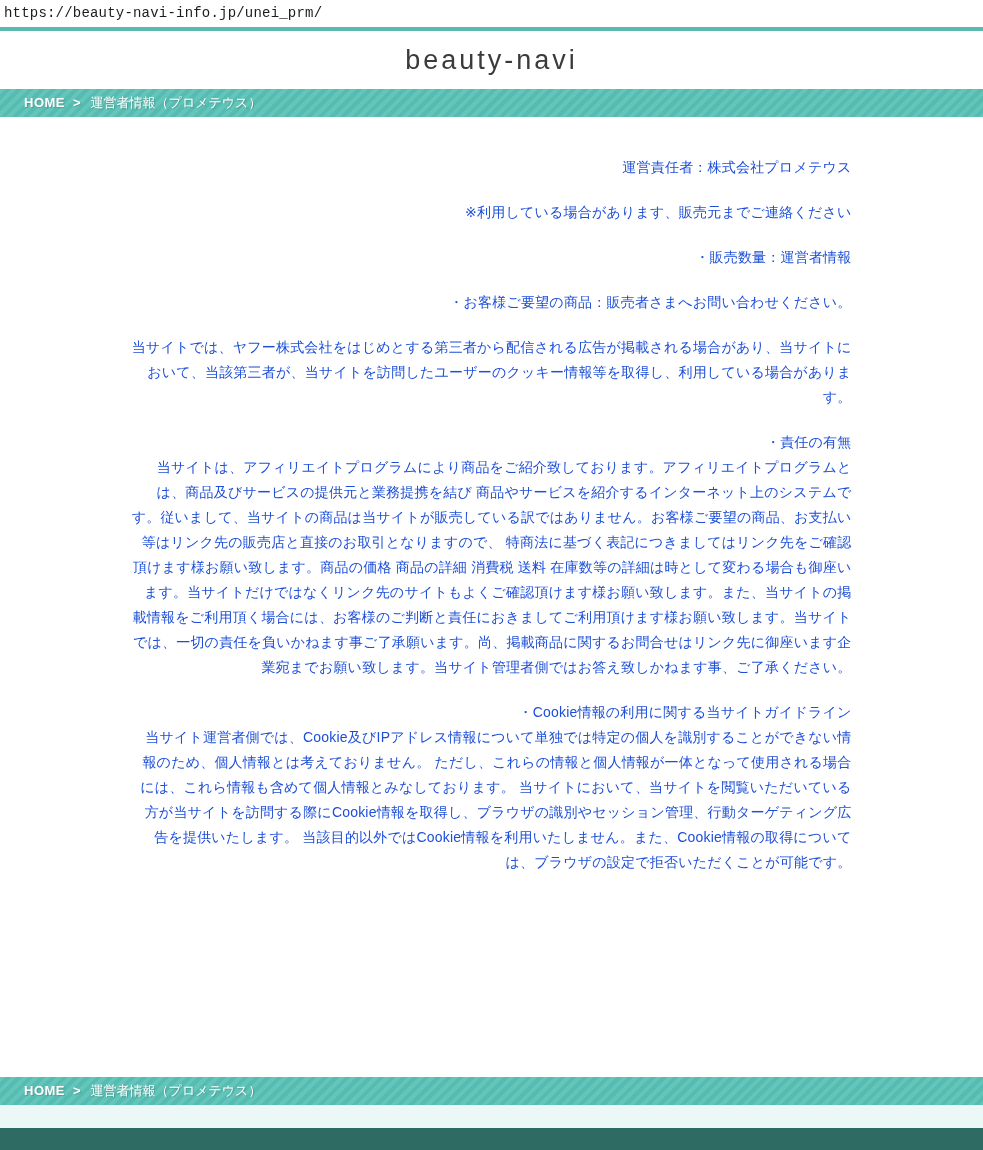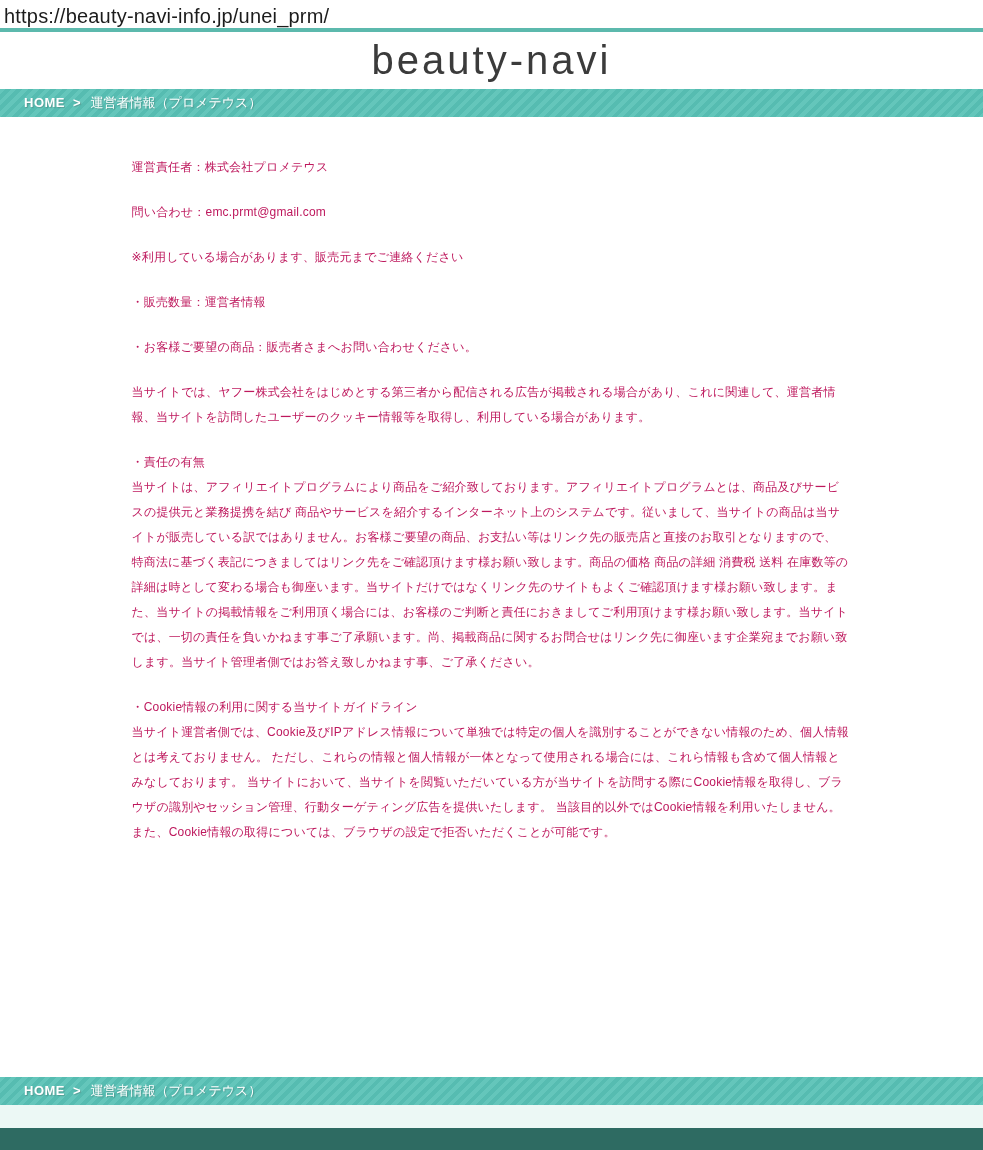--- a/index.html
+++ b/index.html
@@ -8,38 +8,39 @@
     background: #ffffff;
     font-family: "Liberation Sans", "DejaVu Sans", sans-serif;
     color: #444444;
     display: flex;
     flex-direction: column;
     overflow: hidden;
   }
   .url-bar {
     height: 28px;
     padding: 5px 16px 0 4px;
-    font-size: 20px;
+    font-size: 14px;
     color: #1c1c1c;
     letter-spacing: 0.2px;
+    font-family: Liberation Mono, monospace;
   }
   .top-divider {
     height: 4px;
     background: #5cb9ad;
     flex: 0 0 auto;
   }
   .site-header {
     height: 60px;
     display: flex;
     align-items: center;
     justify-content: center;
     background: #ffffff;
   }
   .site-title {
-    font-size: 40px;
+    font-size: 27px;
     font-weight: 400;
     color: #3b3b3b;
     letter-spacing: 3px;
     text-align: right;
   }
   .breadcrumb {
     height: 28px;
     line-height: 28px;
     padding-left: 24px;
     background:
@@ -65,26 +66,27 @@
     height: 960px;
     overflow: hidden;
     flex: 0 0 auto;
   }
   .content-inner {
     width: 720px;
     margin: 0 auto;
     padding-top: 38px;
   }
   .para {
-    font-size: 12px;
+    font-size: 14px;
     line-height: 25px;
-    color: #be185d;
+    color: #1d4ed8;
     margin-bottom: 20px;
     white-space: pre-line;
     letter-spacing: 0.2px;
+    text-align: right;
   }
   .light-strip {
     height: 23px;
     background: #ecf8f5;
     flex: 0 0 auto;
   }
   .page-footer {
     height: 22px;
     flex: 1 0 auto;
     background: #2e6b62;
@@ -103,25 +105,24 @@
   <div class="site-title">beauty-navi</div>
 </div>
 
 <div class="breadcrumb">
   <span class="home">HOME</span><span class="sep">&gt;</span><span class="current">運営者情報（プロメテウス）</span>
 </div>
 
 <div class="main-content">
   <div class="content-inner">
       <p class="para">運営責任者：株式会社プロメテウス</p>
-      <p class="para">問い合わせ：emc.prmt@gmail.com</p>
       <p class="para">※利用している場合があります、販売元までご連絡ください</p>
       <p class="para">・販売数量：運営者情報</p>
       <p class="para">・お客様ご要望の商品：販売者さまへお問い合わせください。</p>
-      <p class="para">当サイトでは、ヤフー株式会社をはじめとする第三者から配信される広告が掲載される場合があり、これに関連して、運営者情報、当サイトを訪問したユーザーのクッキー情報等を取得し、利用している場合があります。</p>
+      <p class="para">当サイトでは、ヤフー株式会社をはじめとする第三者から配信される広告が掲載される場合があり、当サイトにおいて、当該第三者が、当サイトを訪問したユーザーのクッキー情報等を取得し、利用している場合があります。</p>
       <p class="para">・責任の有無
 当サイトは、アフィリエイトプログラムにより商品をご紹介致しております。アフィリエイトプログラムとは、商品及びサービスの提供元と業務提携を結び 商品やサービスを紹介するインターネット上のシステムです。従いまして、当サイトの商品は当サイトが販売している訳ではありません。お客様ご要望の商品、お支払い等はリンク先の販売店と直接のお取引となりますので、 特商法に基づく表記につきましてはリンク先をご確認頂けます様お願い致します。商品の価格 商品の詳細 消費税 送料 在庫数等の詳細は時として変わる場合も御座います。当サイトだけではなくリンク先のサイトもよくご確認頂けます様お願い致します。また、当サイトの掲載情報をご利用頂く場合には、お客様のご判断と責任におきましてご利用頂けます様お願い致します。当サイトでは、一切の責任を負いかねます事ご了承願います。尚、掲載商品に関するお問合せはリンク先に御座います企業宛までお願い致します。当サイト管理者側ではお答え致しかねます事、ご了承ください。</p>
       <p class="para">・Cookie情報の利用に関する当サイトガイドライン
 当サイト運営者側では、Cookie及びIPアドレス情報について単独では特定の個人を識別することができない情報のため、個人情報とは考えておりません。 ただし、これらの情報と個人情報が一体となって使用される場合には、これら情報も含めて個人情報とみなしております。 当サイトにおいて、当サイトを閲覧いただいている方が当サイトを訪問する際にCookie情報を取得し、ブラウザの識別やセッション管理、行動ターゲティング広告を提供いたします。 当該目的以外ではCookie情報を利用いたしません。また、Cookie情報の取得については、ブラウザの設定で拒否いただくことが可能です。</p>
     </div>
 </div>
 
 <div class="breadcrumb">
   <span class="home">HOME</span><span class="sep">&gt;</span><span class="current">運営者情報（プロメテウス）</span>
 </div>

